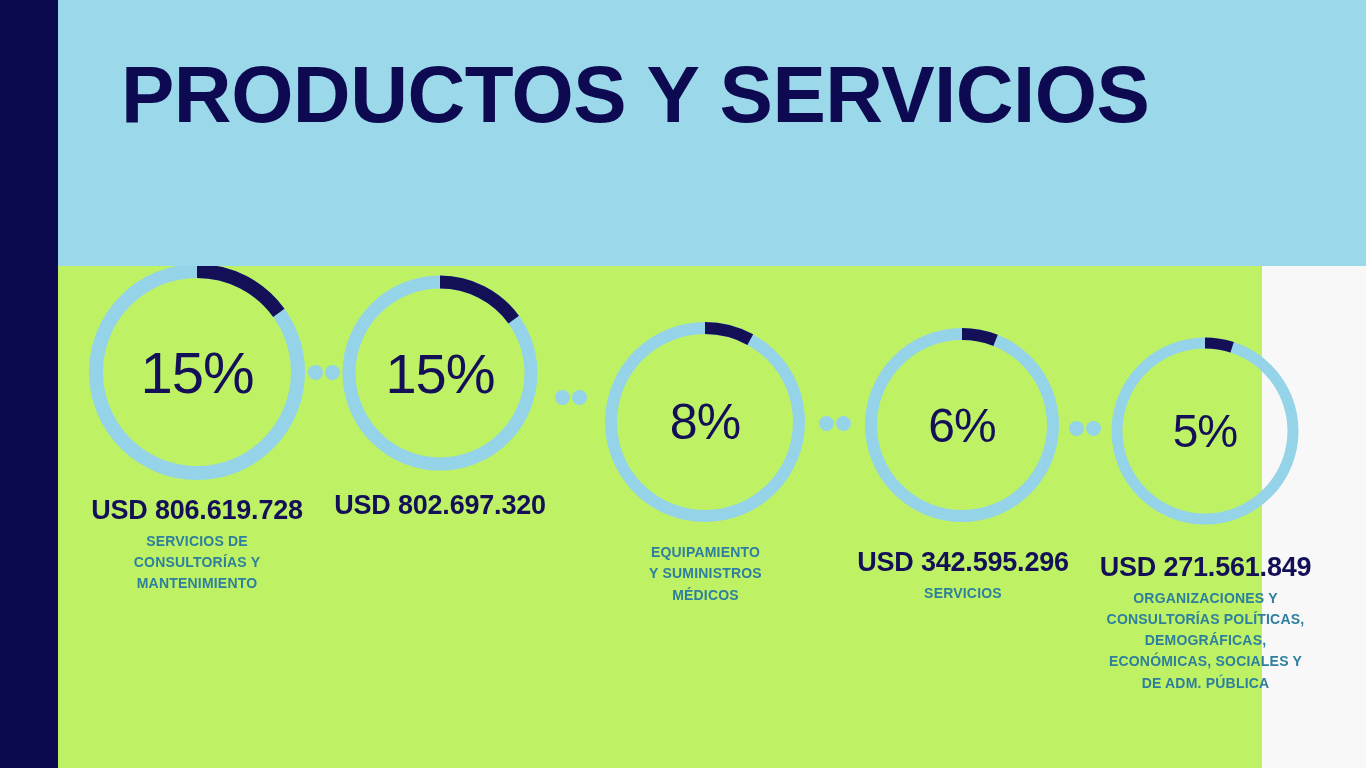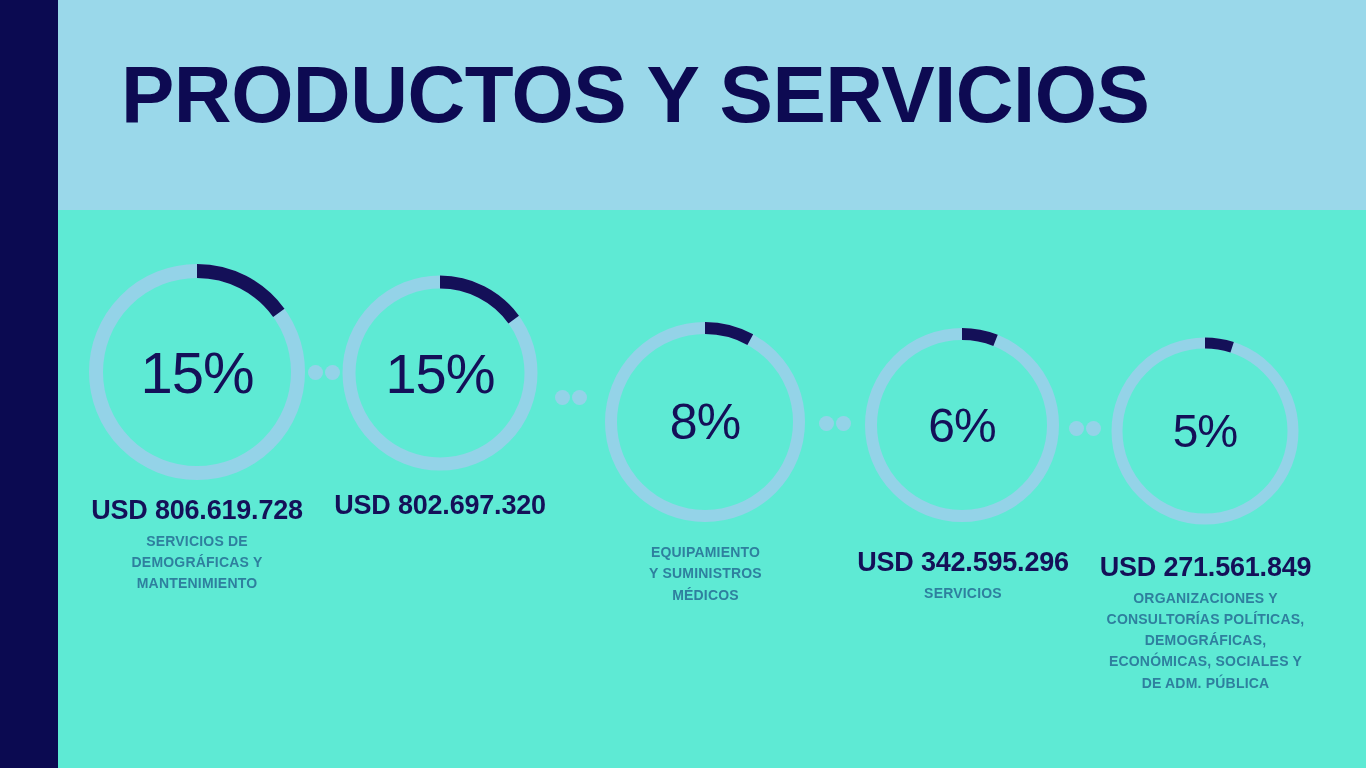--- a/index.html
+++ b/index.html
@@ -24,44 +24,44 @@
     height: 768px;
     background: #0b0a51;
     z-index: 5;
   }
 
   
   #header-band {
     position: absolute;
     left: 58px; top: 0;
     width: 1308px;
-    height: 210px;
+    height: 266px;
     background: #9ad8ea;
     z-index: 2;
     text-decoration: underline;
   }
   #page-title {
     position: absolute;
     left: 63px;
     top: 55px;
     font-size: 80px;
     font-weight: 800;
     letter-spacing: -0.5px;
     color: #0d0a52;
     white-space: nowrap;
     line-height: 1;
   }
 
   
   #stage {
     position: absolute;
     left: 58px; top: 210px;
-    width: 1308px;
+    width: 1204px;
     height: 558px;
-    background: #5eead4;
+    background: #bef264;
     z-index: 1;
   }
 
   
   .donut-item {
     position: absolute;
     top: 0;
     left: 0;
   }
   .ring-svg {
@@ -159,21 +159,21 @@
           <circle cx="99" cy="99" r="88" fill="none" stroke="#141058" stroke-width="11" stroke-dasharray="27.64601535159018 525.2742916802133" transform="rotate(-90 99 99)"></circle>
         </svg>
         <div class="pct-label" style="font-size: 46px;">5%</div>
       </div>
     </div>
   <div id="captions-root">
       <div class="caption" style="left: -26px; top: 283px; width: 330px;">
         <div class="usd">USD 806.619.728</div>
         <div class="cat">
           <div>SERVICIOS DE</div>
-          <div>DEMOGRÁFICAS Y</div>
+          <div>CONSULTORÍAS Y</div>
           <div>MANTENIMIENTO</div>
         </div>
       </div>
       <div class="caption" style="left: 222px; top: 278px; width: 320px;">
         <div class="usd">USD 802.697.320</div>
       </div>
       <div class="caption" style="left: 490px; top: 330px; width: 315px;">
         <div class="cat">
           <div>EQUIPAMIENTO</div>
           <div>Y SUMINISTROS</div>

